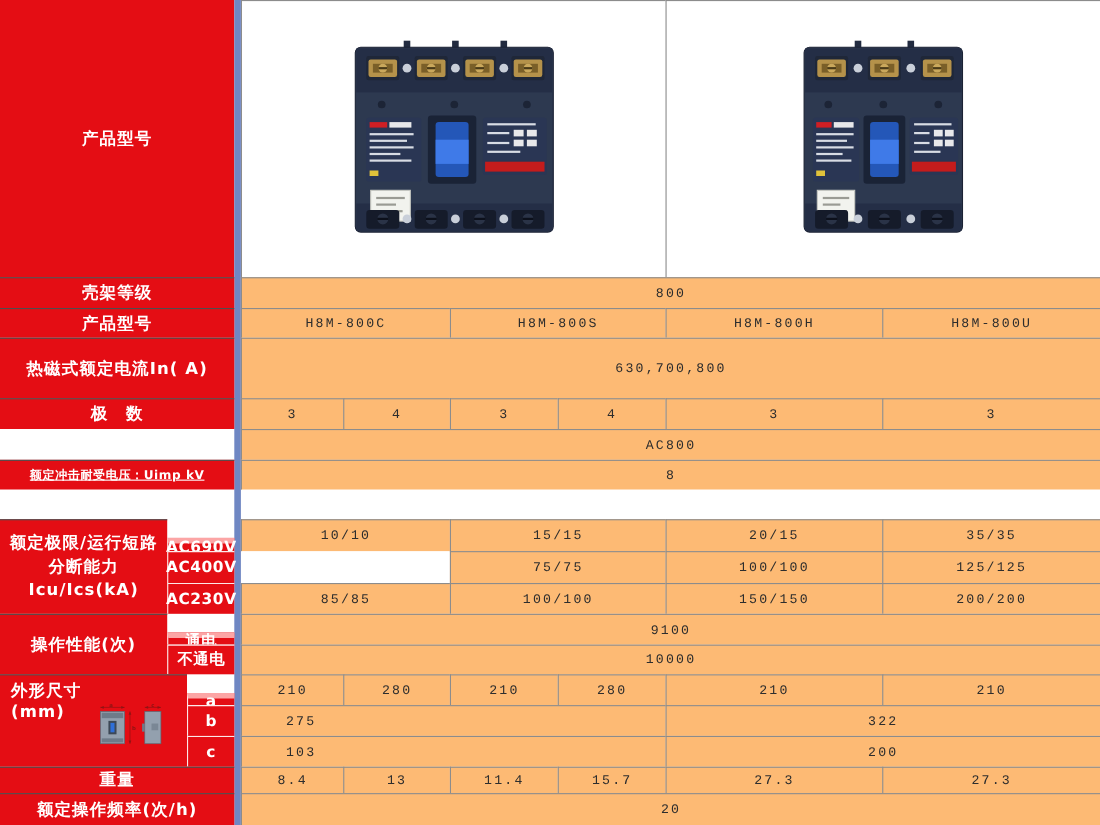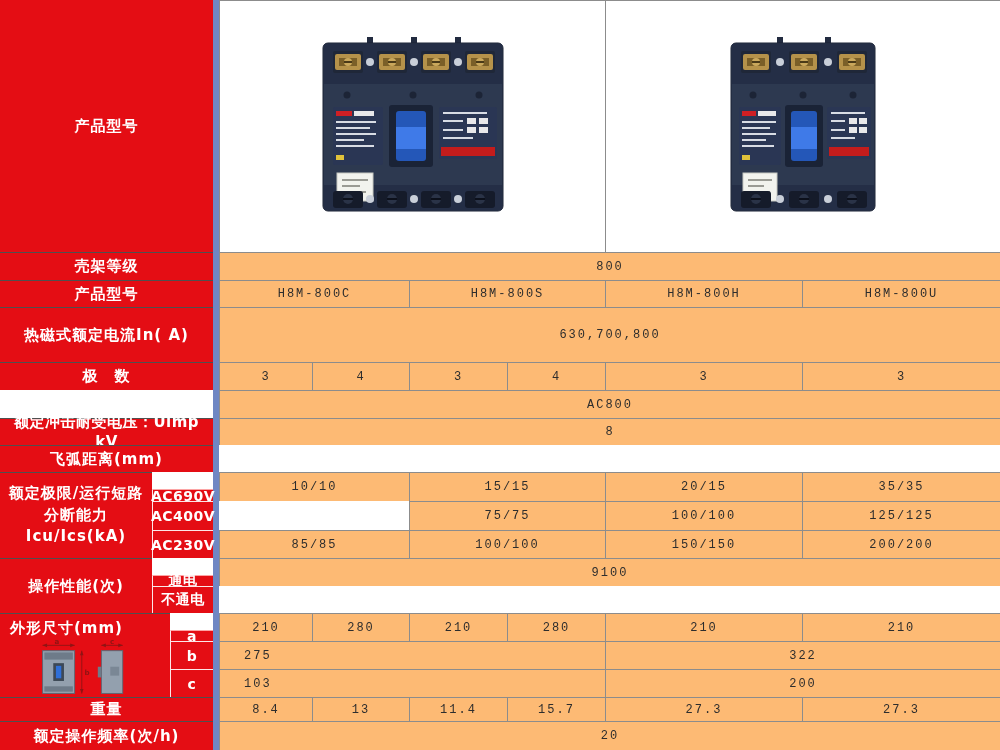--- a/index.html
+++ b/index.html
@@ -9,42 +9,42 @@
     grid-template-columns:152px 18px 43px 6px 93px 97px 98px 98px 197px 198px;
     grid-template-rows:252px 28px 27px 55px 28px 28px 27px 27px 29px 29px 28px 28px 27px 28px 28px 28px 24px 29px;
     font-family:"DejaVu Sans","Liberation Sans",sans-serif;
   }
   .r{
     background:#e40d14;color:#fff;font-weight:bold;font-size:15px;letter-spacing:1px;
     display:flex;align-items:center;justify-content:center;text-align:center;
     border-top:1px solid #4f4f4f;box-sizing:border-box;line-height:1.35;
   }
   .r.rf{border-top:none;}
-  .r.sm{font-size:15px;letter-spacing:0.5px;}
+  .r.sm{font-size:11px;letter-spacing:0.5px;text-decoration:underline;}
   .sub{
     background:#e40d14;color:#fff;font-weight:bold;font-size:14px;letter-spacing:0.5px;
     display:flex;align-items:center;justify-content:center;box-sizing:border-box;
     border-left:1px solid rgba(255,255,255,.9);
   }
-  .sub.dt{border-top:1px solid #fca5a5;margin-top:17px;}
+  .sub.dt{border-top:5px solid #fca5a5;margin-top:17px;}
   .sub.wt{border-top:1px solid rgba(255,255,255,.9);}
   .blue{background:#6f87c3;grid-column:4/5;grid-row:1/19;}
   .w{
     background:#fdba74;color:#2d2d2d;
     font-family:"Liberation Mono","DejaVu Sans Mono",monospace;font-size:12px;letter-spacing:2px;
     display:flex;align-items:center;justify-content:center;box-sizing:border-box;
     border-top:1px solid #8c8c8c;border-left:1px solid #8c8c8c;
   }
-  .w.left{justify-content:flex-start;padding-left:24px;}
+  .w.left{justify-content:flex-start;padding-left:40px;}
   .photo{
     background:#fff;display:flex;align-items:center;justify-content:center;
     border-top:1px solid #8c8c8c;border-left:1px solid #8c8c8c;box-sizing:border-box;
   }
   .dims{
-    background:#e40d14;display:flex;flex-direction:column;align-items:flex-start;
+    background:#e40d14;display:flex;flex-direction:row;align-items:flex-start;
     border-top:1px solid #4f4f4f;box-sizing:border-box;padding:5px 4px 0 10px;
   }
   .dims .t{color:#fff;font-weight:bold;font-size:15px;letter-spacing:1px;}
   .dims .dg{align-self:center;margin-top:2px;}
   .brk div{line-height:1.45;}
 </style>
 </head>
 <body>
 
 <div class="page">
@@ -206,21 +206,20 @@
   <div class="w" style="grid-area:5/7/6/8">3</div>
   <div class="w" style="grid-area:5/8/6/9">4</div>
   <div class="w" style="grid-area:5/9/6/10">3</div>
   <div class="w" style="grid-area:5/10/6/11">3</div>
 
   <div class="w" style="grid-area:6/5/7/11">AC800</div>
 
   <div class="r sm" style="grid-area:7/1/8/4">额定冲击耐受电压：Uimp kV</div>
   <div class="w" style="grid-area:7/5/8/11">8</div>
 
-  <div class="r" style="grid-area:8/1/9/4">飞弧距离(mm)</div>
 
   <div class="r brk" style="grid-area:9/1/12/2;flex-direction:column">
     <div>额定极限/运行短路</div>
     <div>分断能力</div>
     <div>Icu/Ics(kA)</div>
   </div>
   <div class="sub dt" style="grid-area:9/2/10/4">AC690V</div>
   <div class="sub wt" style="grid-area:10/2/11/4">AC400V</div>
   <div class="sub wt" style="grid-area:11/2/12/4">AC230V</div>
 
@@ -235,20 +234,21 @@
 
   <div class="w" style="grid-area:11/5/12/7">85/85</div>
   <div class="w" style="grid-area:11/7/12/9">100/100</div>
   <div class="w" style="grid-area:11/9/12/10">150/150</div>
   <div class="w" style="grid-area:11/10/12/11">200/200</div>
 
   <div class="r" style="grid-area:12/1/14/2">操作性能(次)</div>
   <div class="sub dt" style="grid-area:12/2/13/4">通电</div>
   <div class="sub wt" style="grid-area:13/2/14/4">不通电</div>
   <div class="w" style="grid-area:12/5/13/11">9100</div>
+  <div class="w" style="grid-area:13/5/14/11">10000</div>
 
   <div class="dims" style="grid-area:14/1/17/3">
     <div class="t">外形尺寸(mm)</div>
     <svg class="dg" width="142" height="64" viewBox="0 0 142 64">
 
       <rect x="20" y="12" width="36" height="48" fill="#93a0ae" stroke="#5a6673" stroke-width="1"></rect>
       <rect x="22" y="14" width="32" height="8" fill="#6e7b89"></rect>
       <rect x="22" y="52" width="32" height="6" fill="#6e7b89"></rect>
       <rect x="32" y="26" width="12" height="20" fill="#3d4856"></rect>
       <rect x="35" y="29" width="6" height="14" fill="#2f6fd8"></rect>

